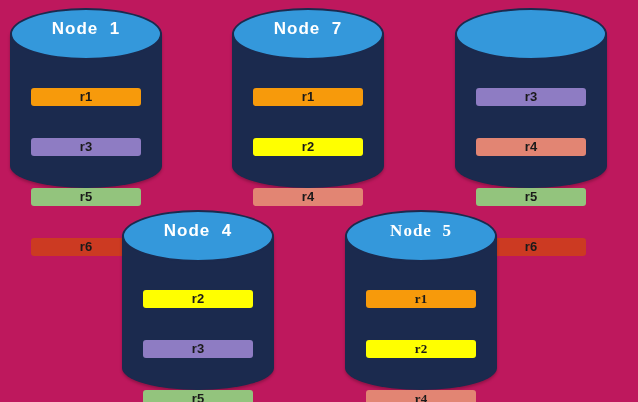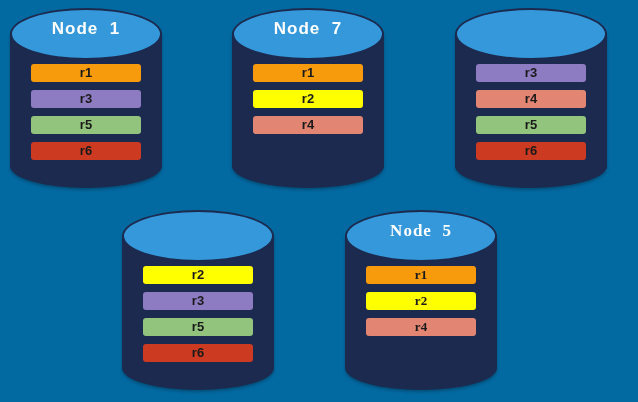--- a/index.html
+++ b/index.html
@@ -79,26 +79,27 @@
   }
   .replica {
     height: 18px;
     line-height: 18px;
     border-radius: 3px;
     text-align: center;
     font-size: 13px;
     font-weight: bold;
     color: #1a1a1a;
     box-sizing: border-box;
+    margin-top: 24px;
   }
 </style>
 </head>
 <body>
 
-<div id="diagram" style="background: #0369a1;">
+<div id="diagram" style="background: #be185d;">
     <div class="node" style="left: 10px; top: 8px; width: 152px; height: 180px;">
       <div class="cyl">
         <div class="cyl-body" style="background: rgb(27, 42, 78);"></div>
         <div class="cyl-top" style="background: rgb(52, 152, 219); border-color: rgb(27, 42, 78);"></div>
       </div>
       <div class="node-label" style="color: rgb(255, 255, 255);">Node  1</div>
       <div class="replicas">
         <div class="replica" style="background: rgb(247, 154, 11);">r1</div>
         <div class="replica" style="background: rgb(142, 124, 195);">r3</div>
         <div class="replica" style="background: rgb(147, 196, 125);">r5</div>
@@ -127,20 +128,21 @@
         <div class="replica" style="background: rgb(226, 133, 115);">r4</div>
         <div class="replica" style="background: rgb(147, 196, 125);">r5</div>
         <div class="replica" style="background: rgb(204, 58, 34);">r6</div>
       </div>
     </div>
     <div class="node" style="left: 122px; top: 210px; width: 152px; height: 180px;">
       <div class="cyl">
         <div class="cyl-body" style="background: rgb(27, 42, 78);"></div>
         <div class="cyl-top" style="background: rgb(52, 152, 219); border-color: rgb(27, 42, 78);"></div>
       </div>
+      <div class="node-label" style="color: rgb(255, 255, 255);">Node  4</div>
       <div class="replicas">
         <div class="replica" style="background: rgb(255, 255, 0);">r2</div>
         <div class="replica" style="background: rgb(142, 124, 195);">r3</div>
         <div class="replica" style="background: rgb(147, 196, 125);">r5</div>
         <div class="replica" style="background: rgb(204, 58, 34);">r6</div>
       </div>
     </div>
     <div class="node" style="left: 345px; top: 210px; width: 152px; height: 180px; font-family: Liberation Serif, serif;">
       <div class="cyl">
         <div class="cyl-body" style="background: rgb(27, 42, 78);"></div>

